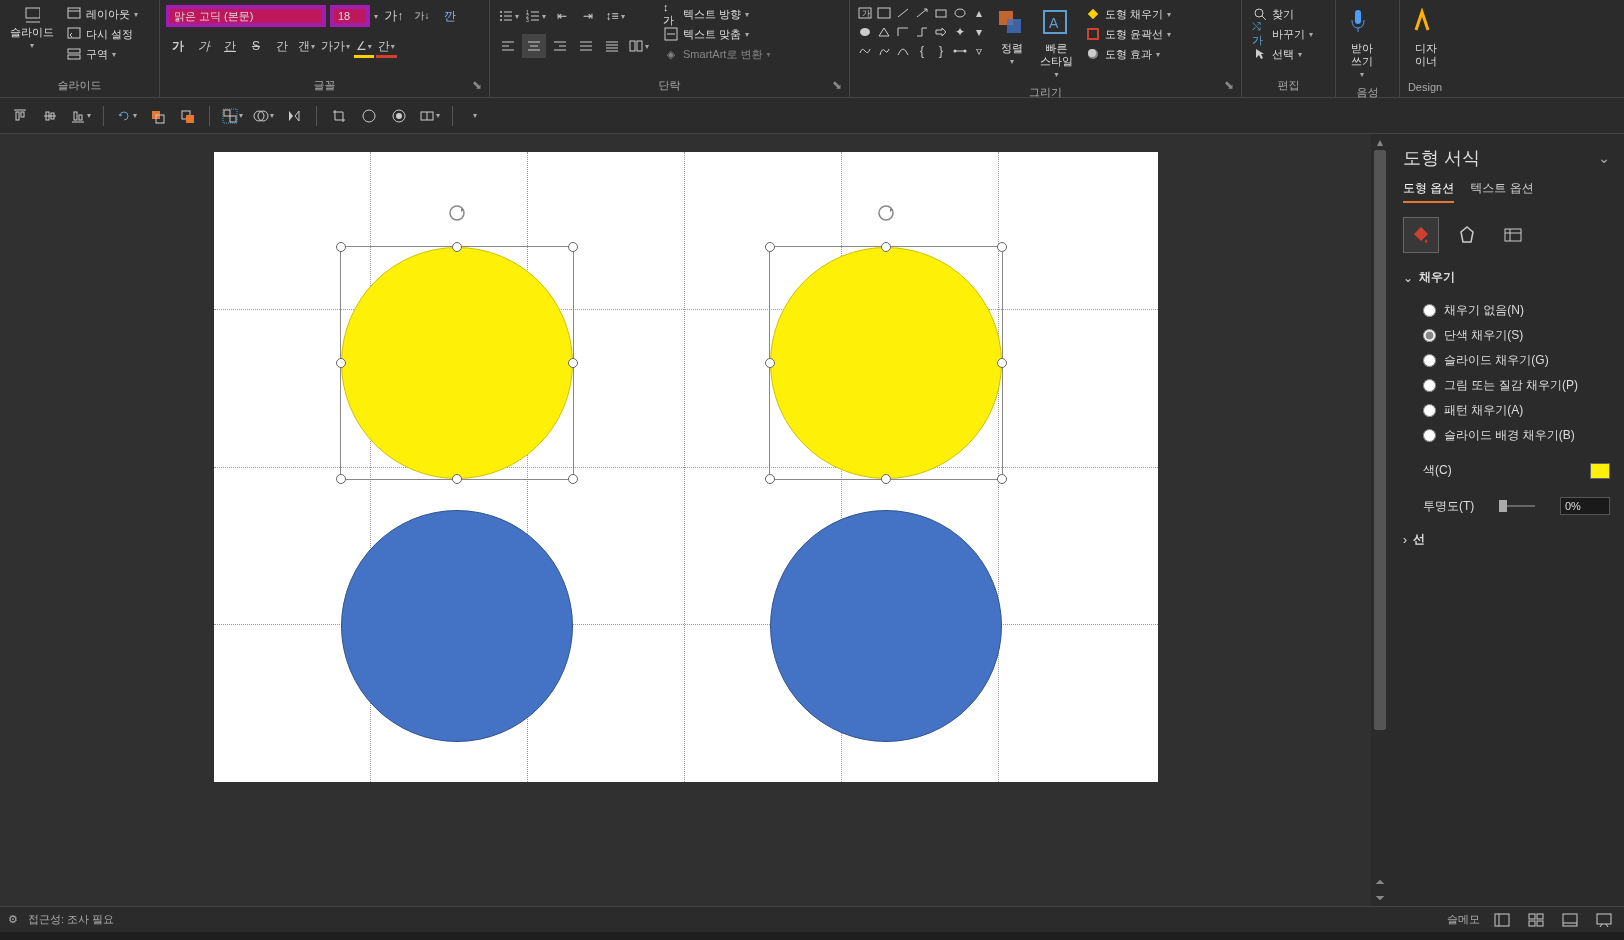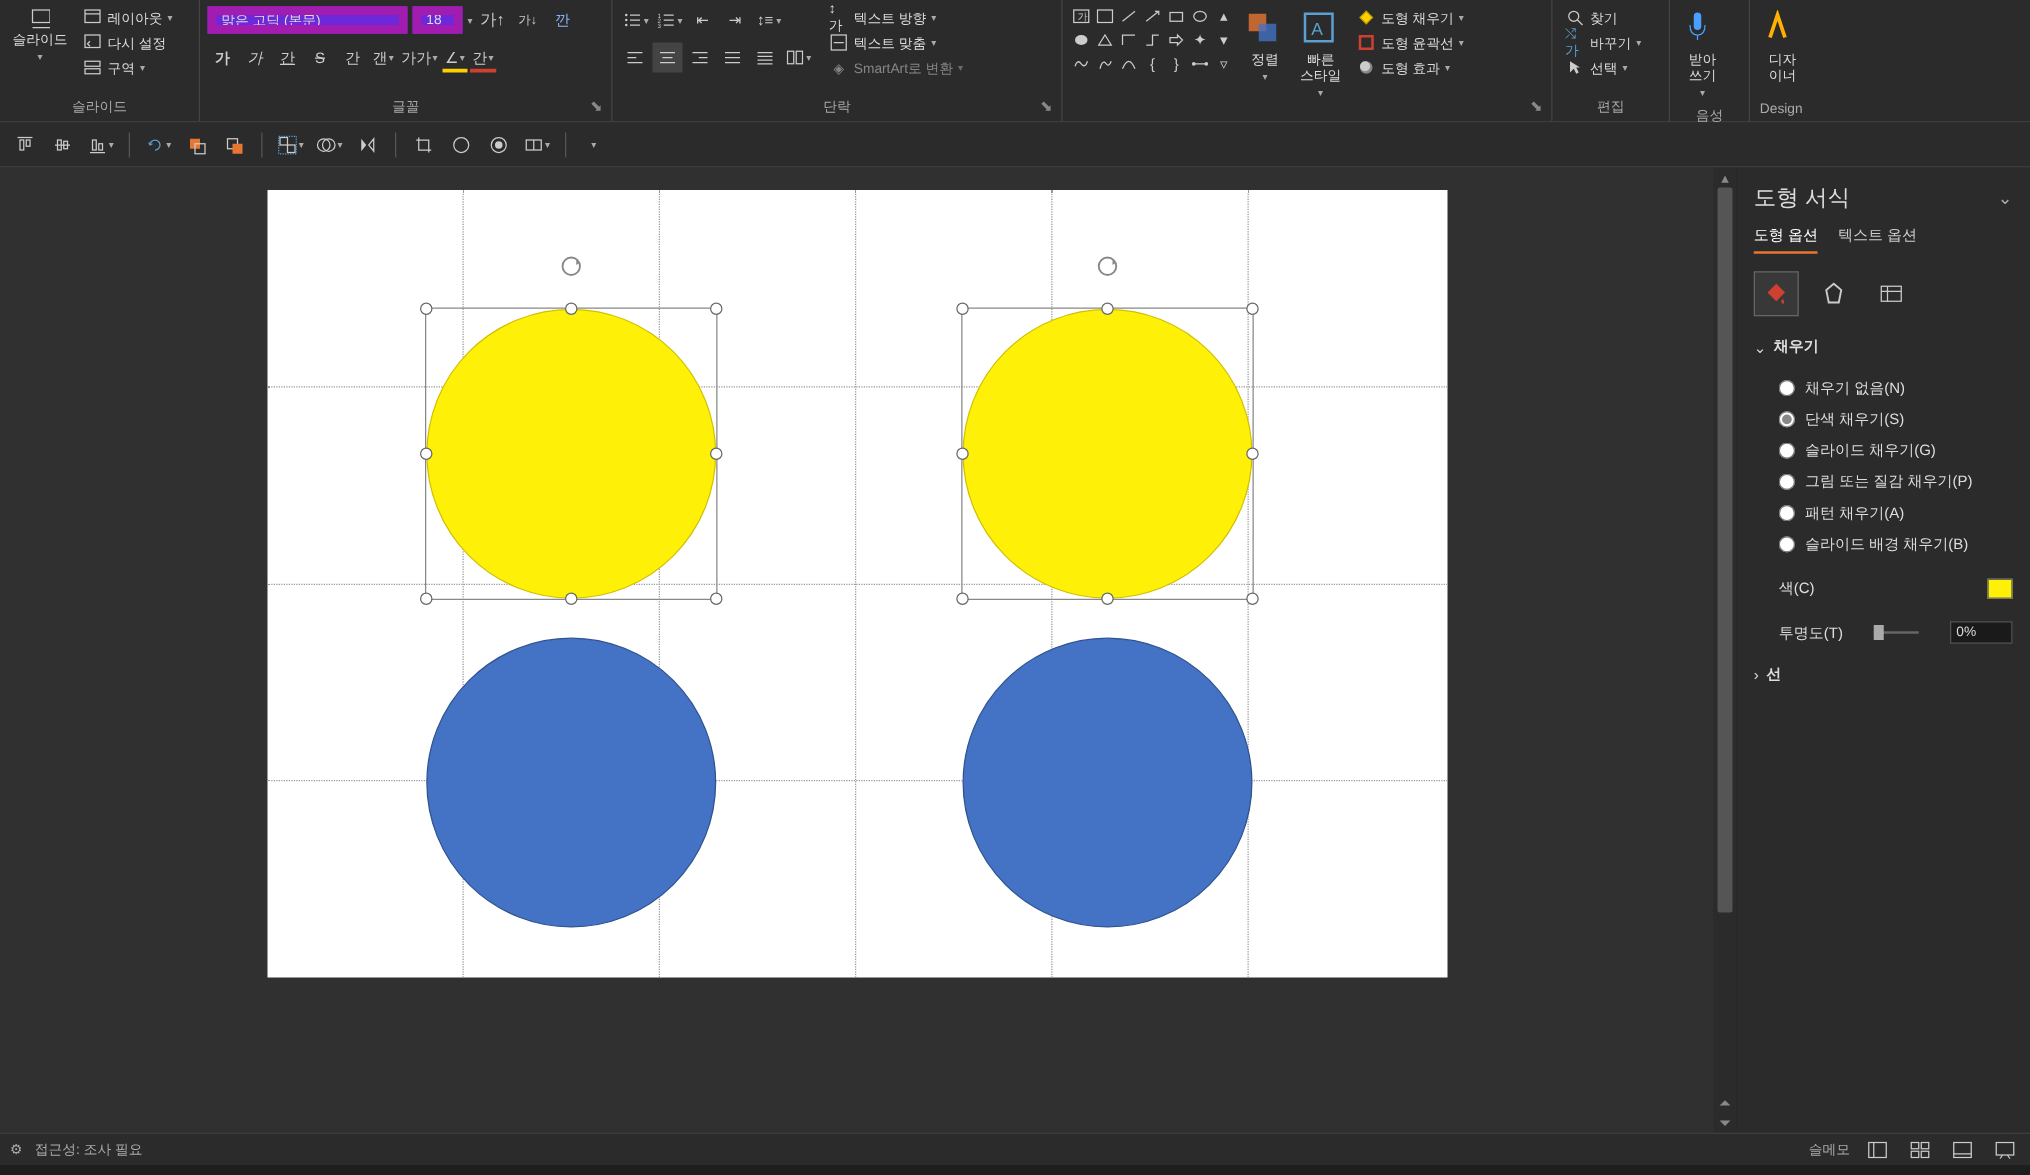--- a/index.html
+++ b/index.html
@@ -15,21 +15,21 @@
     .rbtn { display: flex; align-items: center; gap: 4px; padding: 2px 4px; cursor: pointer; color: #ddd; font-size: 11px; }
     .ricon { width: 16px; height: 16px; display: inline-flex; align-items: center; justify-content: center; }
     .rbtn-col { display: flex; flex-direction: column; gap: 0px; }
     .ricon-big { width: 32px; height: 32px; }
     
     .btn-vert { display: flex; flex-direction: column; align-items: center; gap: 2px; padding: 4px; cursor: pointer; min-width: 40px; }
     .btn-vert .label { font-size: 11px; text-align: center; line-height: 1.2; }
     
     .chev { font-size: 8px; color: #aaa; }
     
-    .font-select { background: #6d28d9; border: 7px solid #a21caf; color: #ddd; padding: 2px 4px; height: 22px; font-size: 11px; }
+    .font-select { background: #be185d; border: 4px solid #a21caf; color: #ddd; padding: 2px 4px; height: 22px; font-size: 11px; }
     .font-name { width: 160px; }
     .font-size { width: 40px; }
     
     .toolbar2 { display: flex; background: #2b2b2b; height: 36px; align-items: center; padding: 0 8px; gap: 6px; border-bottom: 1px solid #444; }
     .tbtn { width: 24px; height: 24px; display: flex; align-items: center; justify-content: center; cursor: pointer; color: #ccc; }
     .tbtn-wide { display: flex; align-items: center; gap: 1px; height: 24px; cursor: pointer; color: #ccc; padding: 0 2px; }
     .tsep { width: 1px; height: 20px; background: #555; margin: 0 4px; }
     
     
     .main { display: flex; height: calc(100% - 168px); }
@@ -447,20 +447,21 @@
               <svg width="14" height="14">
                 <circle cx="7" cy="7" r="5" fill="#888"></circle>
                 <circle cx="6" cy="6" r="4" fill="#ccc"></circle>
               </svg>
             </span>
           <span>도형 효과</span>
           <span class="chev">▾</span>
         </div>
       </div>
     </div>
+    <div class="ribbon-group-label">그리기</div>
     <div class="ribbon-launcher">⬊</div>
   </div>
 
   <div class="ribbon-group" style="width:94px;">
     <div class="ribbon-group-content">
       <div class="rbtn-col">
         <div class="rbtn">
           <span class="ricon">
               <svg width="14" height="14">
                 <circle cx="6" cy="6" r="4" fill="none" stroke="#ccc"></circle>

